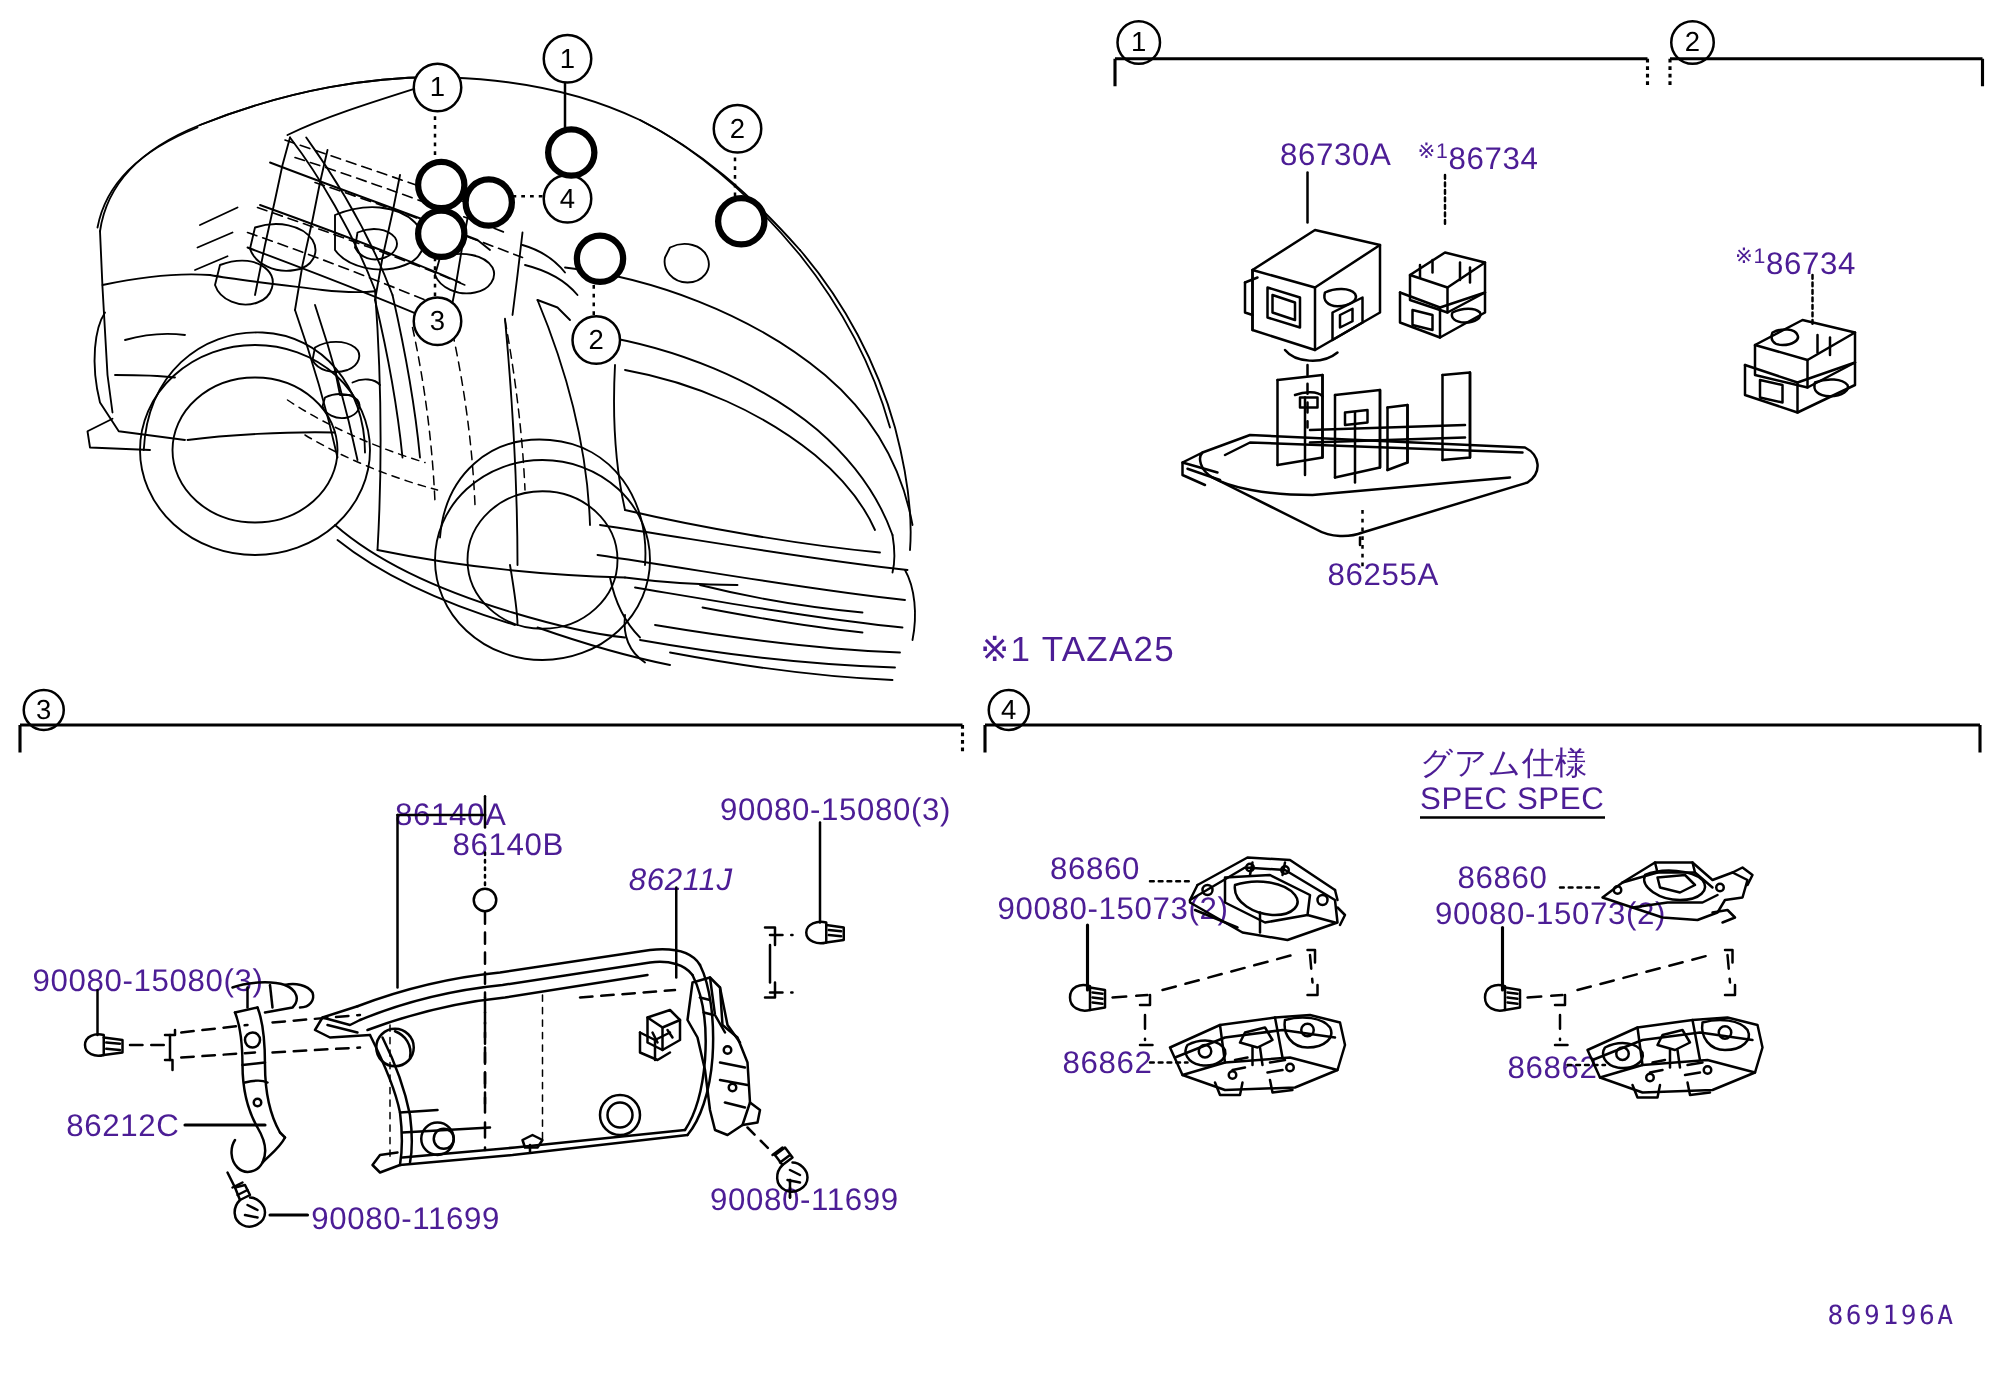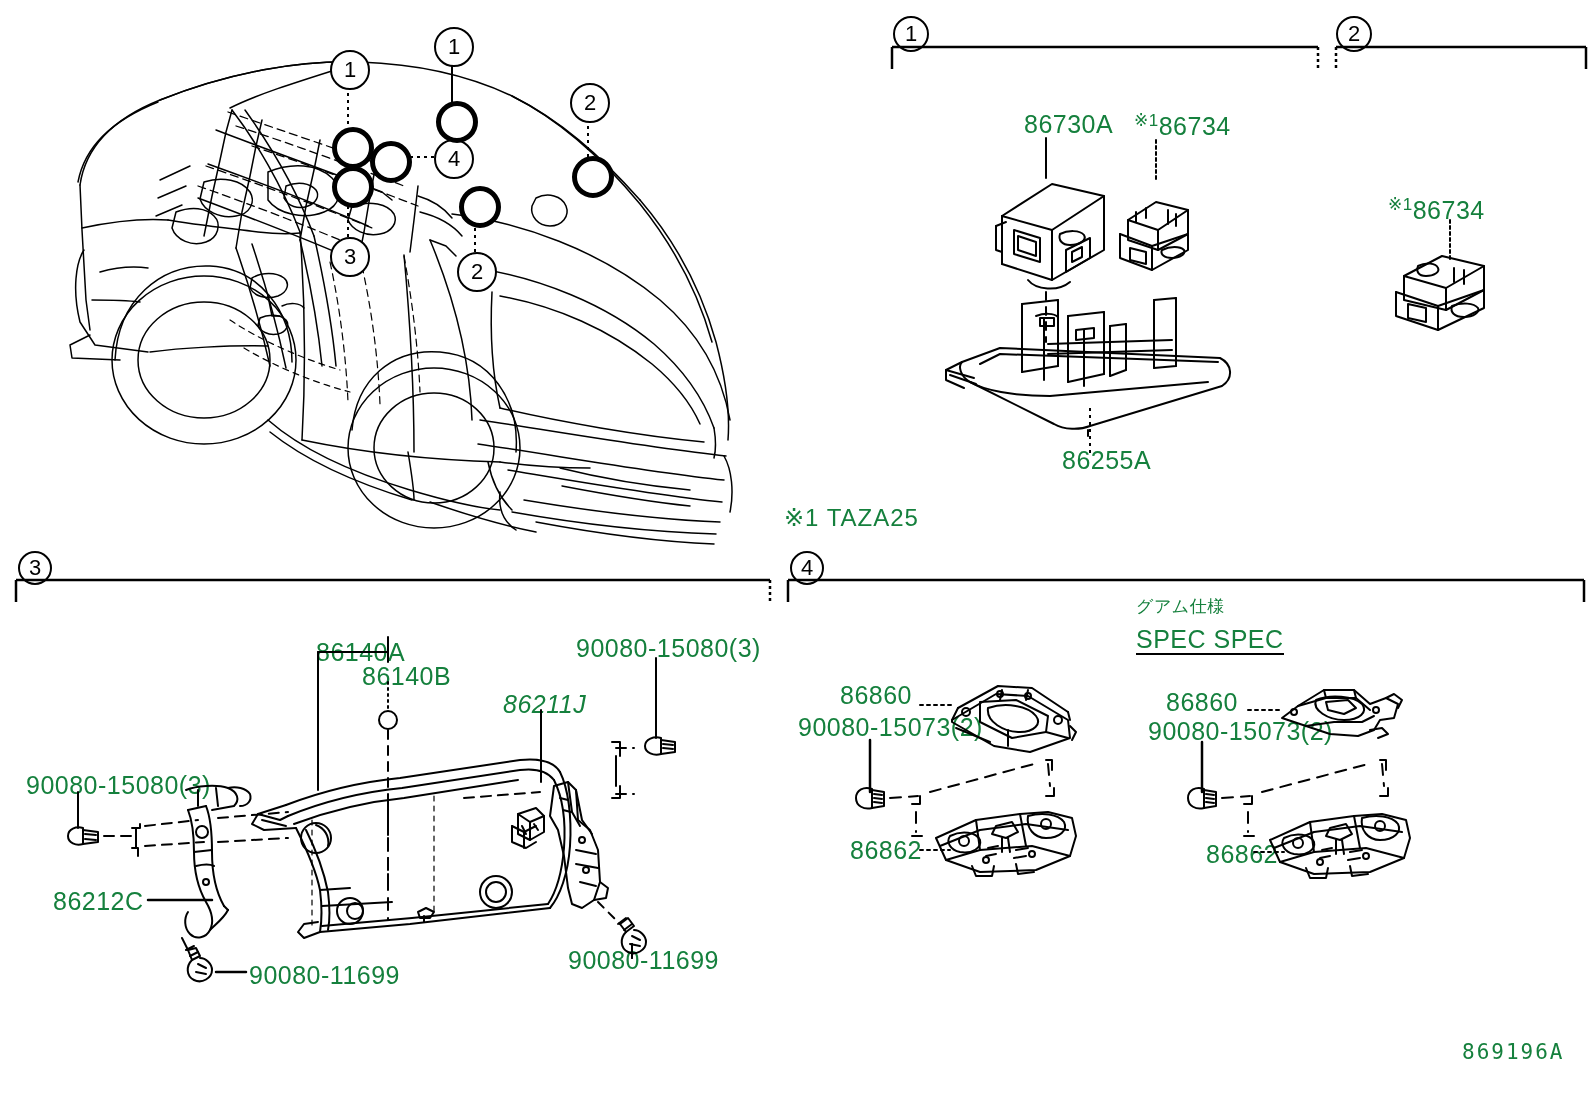--- a/index.html
+++ b/index.html
@@ -9,25 +9,25 @@
     color:#000;
   }
   .abs{position:absolute;}
   svg{display:block;}
   .lbl{
     position:absolute;
     font-family:"Liberation Sans","DejaVu Sans",sans-serif;
     font-size:25px;
     letter-spacing:0.5px;
     white-space:nowrap;
-    color:#15803d;
+    color:#4c1d95;
     line-height:1;
   }
-  .lbl.jp{font-family:"DejaVu Sans",sans-serif;font-size:17px;}
-  .lbl.note{font-size:24px;letter-spacing:1px;text-align:right;}
+  .lbl.jp{font-family:"DejaVu Sans",sans-serif;font-size:26px;}
+  .lbl.note{font-size:28px;letter-spacing:1px;text-align:right;}
   .lbl.code{font-size:21px;letter-spacing:2px;font-family:"DejaVu Sans Mono","Liberation Mono",monospace;}
   .ref{font-size:17px;vertical-align:super;}
   .guam-underline{border-bottom:2px solid #000;display:inline-block;padding-bottom:1px;}
   .circ{
     position:absolute;border:2px solid #000;border-radius:50%;
     display:flex;align-items:center;justify-content:center;
     font-size:22px;background:#fff;
   }
   .circ.thick{border-width:5px;}
   #vehicle,#sec1,#sec2,#sec3,#sec4{position:absolute;}

